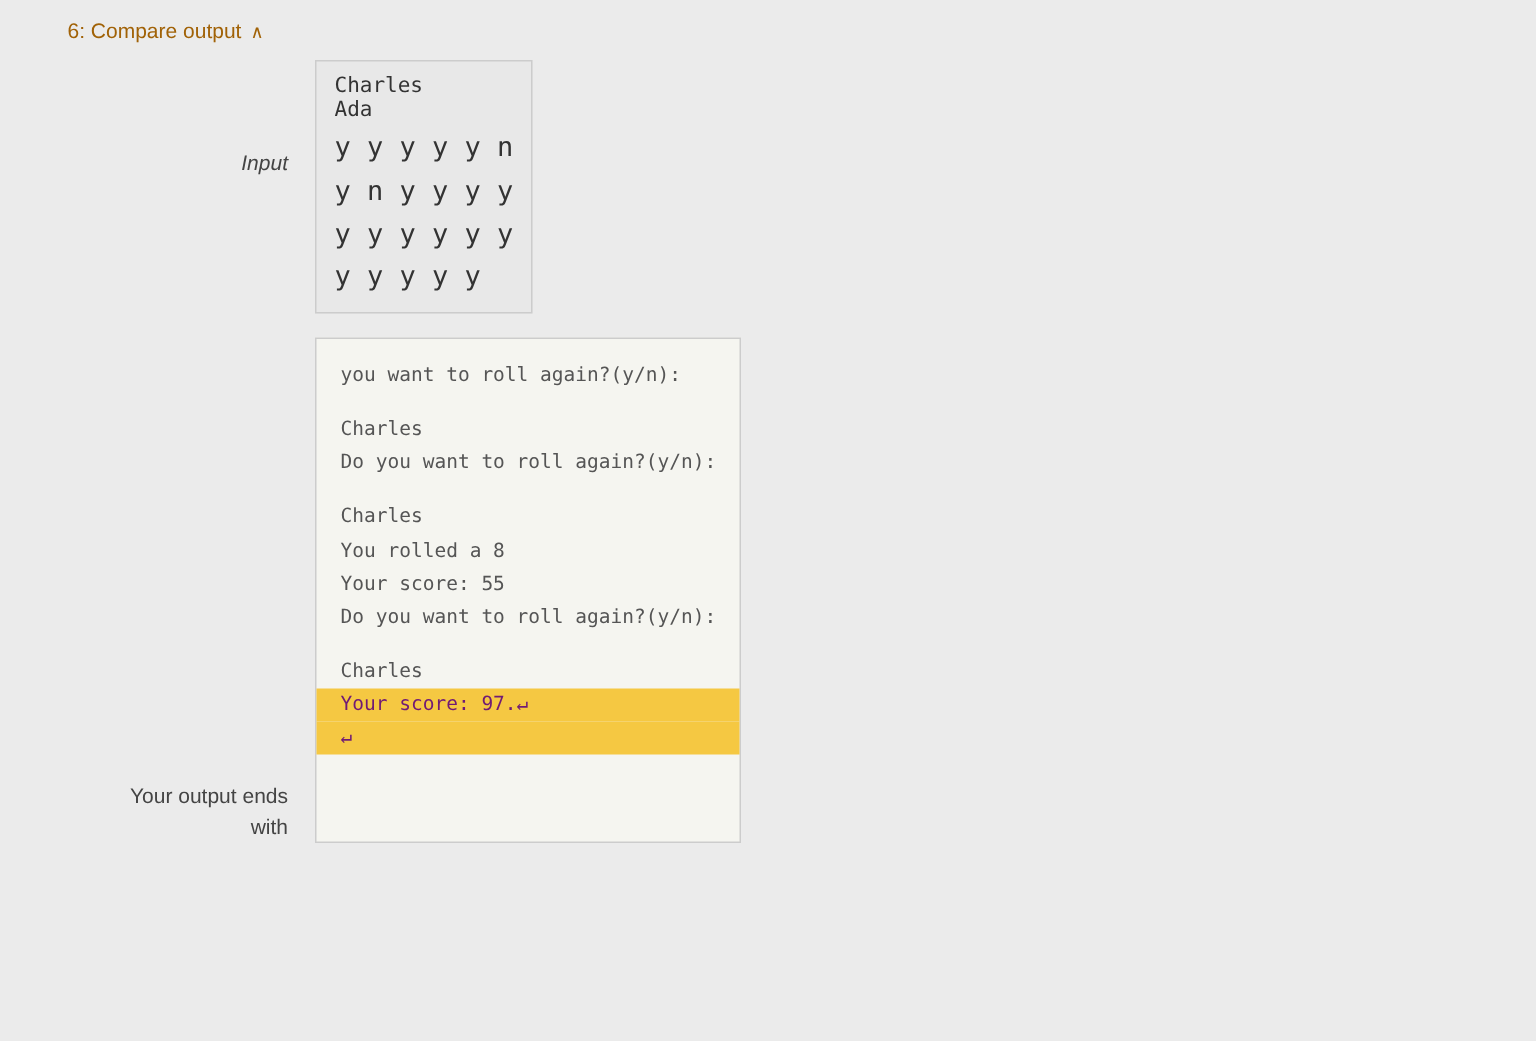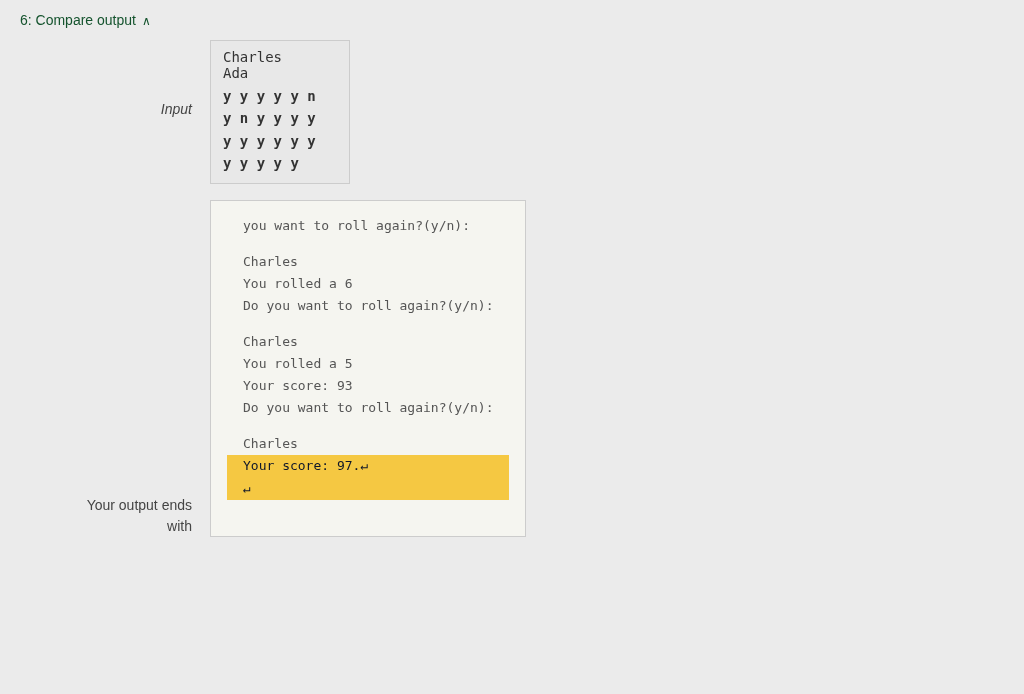--- a/index.html
+++ b/index.html
@@ -20,24 +20,25 @@
     .page-container {
       width: 1024px;
       height: 694px;
       background-color: #ebebeb;
       position: relative;
     }
 
     .section-header {
       padding: 12px 20px;
       font-size: 14px;
-      color: #14532d;
+      color: #a16207;
       display: flex;
       align-items: flex-end;
       gap: 6px;
+      margin-left: 25px;
     }
 
     .section-header .chevron {
       font-size: 12px;
     }
 
     .input-box {
       background-color: #e8e8e8;
       border: 1px solid #ccc;
       padding: 8px 12px;
@@ -48,31 +49,30 @@
 
     .input-box .name {
       font-family: monospace;
       font-size: 14px;
       color: #333;
       display: block;
     }
 
     .input-box .matrix {
       font-family: monospace;
-      font-size: 14px;
+      font-size: 18px;
       color: #333;
       line-height: 1.6;
       margin-top: 4px;
-      font-weight: bold;
     }
 
     .output-box {
       background-color: #f5f5f0;
       border: 1px solid #ccc;
-      padding: 14px 32px;
+      padding: 14px 16px;
       font-family: monospace;
       font-size: 13px;
       color: #555;
       line-height: 1.7;
       max-width: 420px;
       position: relative;
     }
 
     .output-section {
       margin-bottom: 14px;
@@ -84,21 +84,21 @@
 
     .highlight-yellow {
       background-color: #f5c842;
       color: #333;
       display: inline;
       padding: 0 1px;
     }
 
     .highlight-line {
       background-color: #f5c842;
-      color: #0f172a;
+      color: #701a75;
       display: block;
       margin: 0 -16px;
       padding: 0 16px;
     }
   </style>
 </head>
 <body>
 
 <div class="page-container">
 
@@ -142,28 +142,27 @@
     </div>
 
     <div class="output-box">
 
       <div class="output-section">
         <div>you want to roll again?(y/n):</div>
       </div>
 
       <div class="output-section">
         <div>Charles</div>
-        <div>You rolled a 6</div>
         <div>Do you want to roll again?(y/n):</div>
       </div>
 
       <div class="output-section">
         <div>Charles</div>
-        <div>You rolled a 5</div>
-        <div>Your score: 93</div>
+        <div>You rolled a 8</div>
+        <div>Your score: 55</div>
         <div>Do you want to roll again?(y/n):</div>
       </div>
 
       <div class="output-section">
         <div>Charles</div>
         <div class="highlight-line">Your score: 97.↵</div>
         <div class="highlight-line">↵</div>
       </div>
 
     </div>

